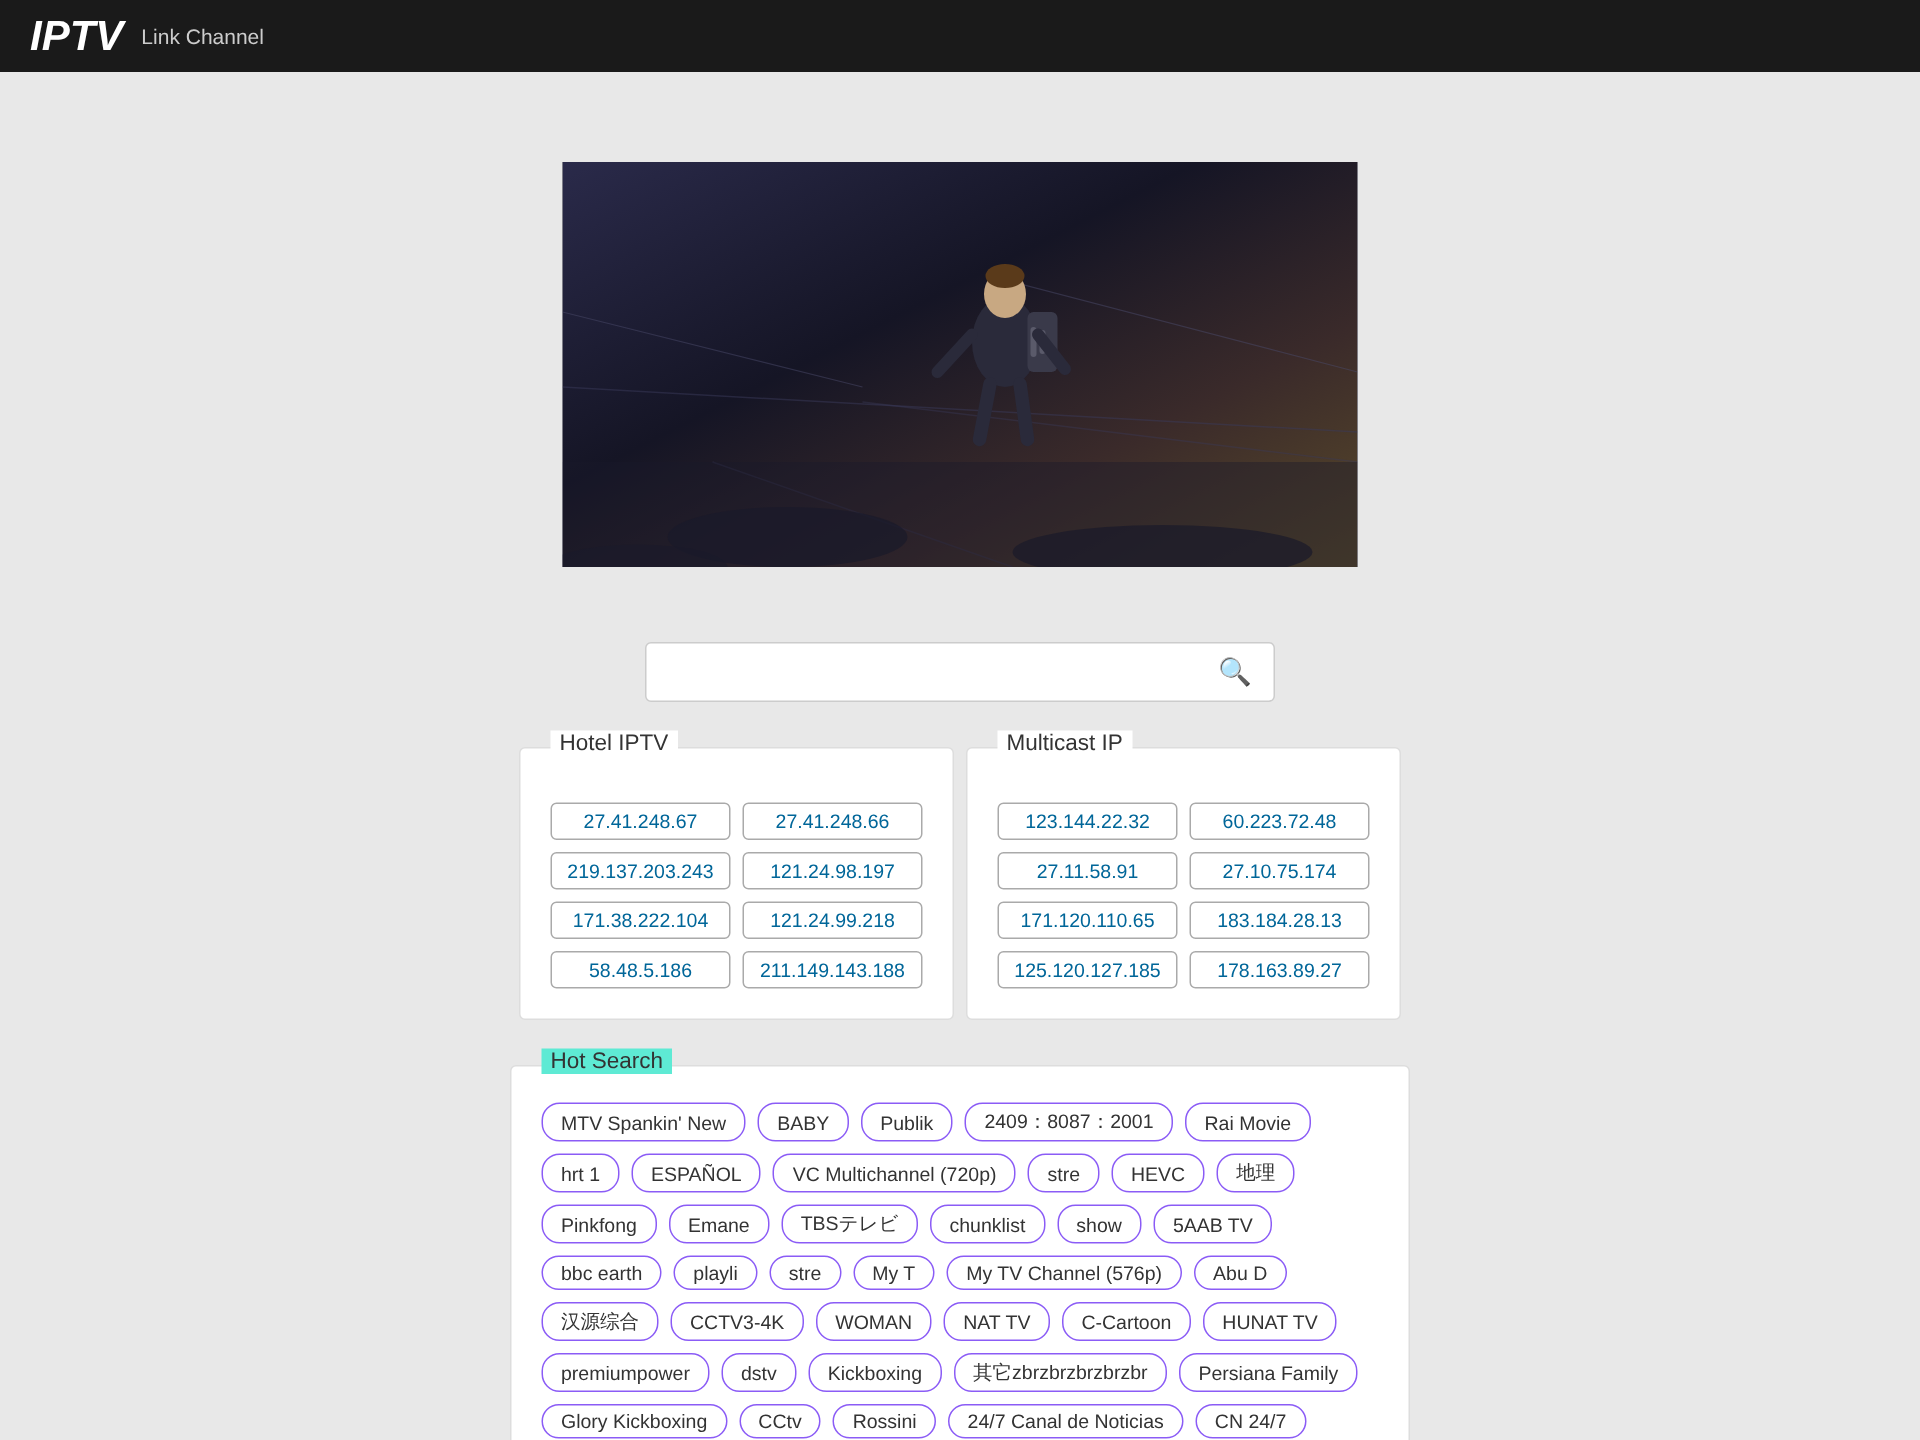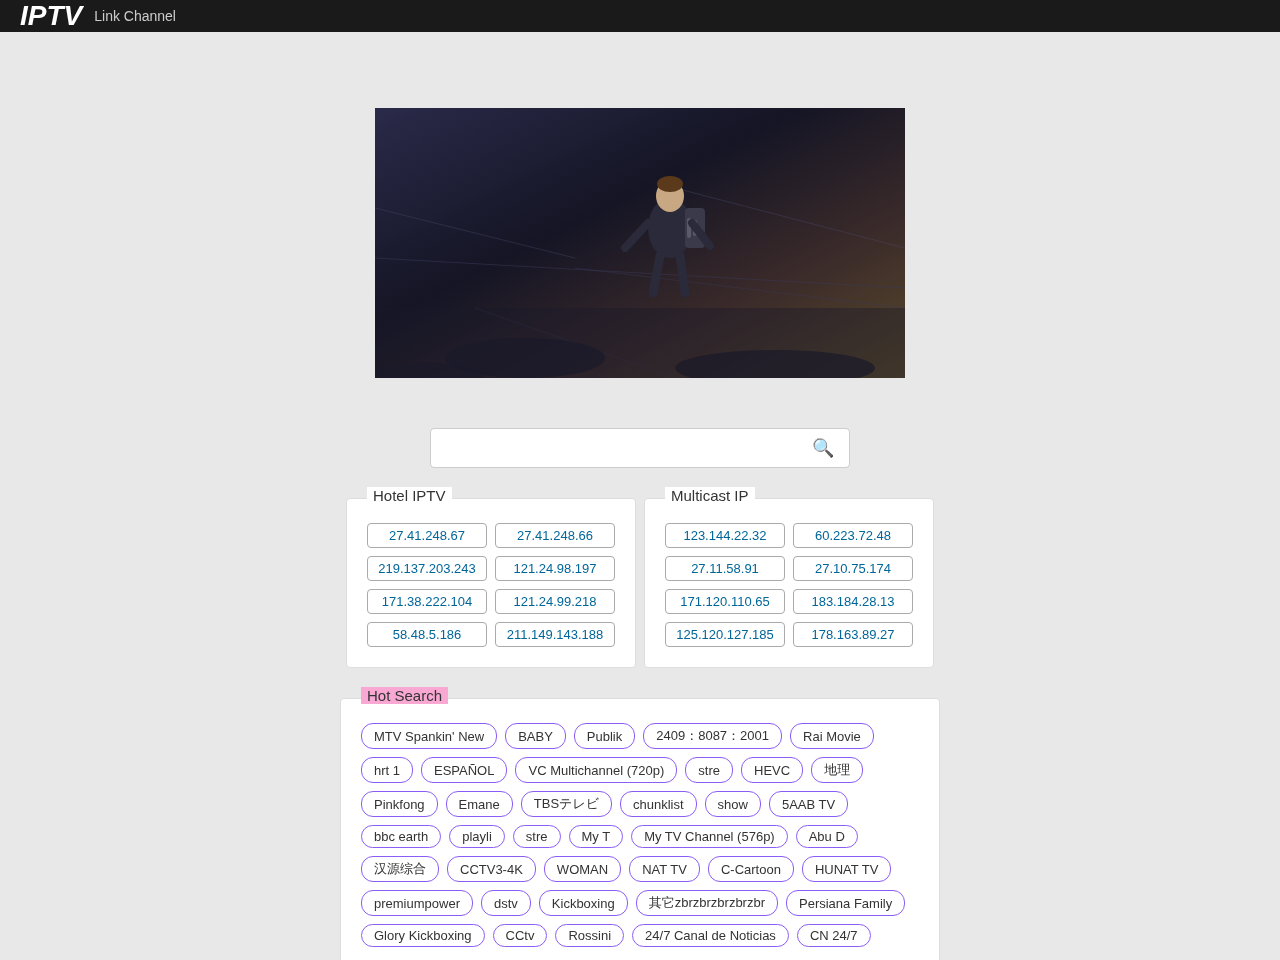--- a/index.html
+++ b/index.html
@@ -11,21 +11,21 @@
     header {
       background: #1a1a1a;
       color: white;
       padding: 12px 20px;
       display: flex;
       align-items: center;
       gap: 12px;
       position: fixed;
       top: 0; left: 0; right: 0;
       z-index: 100;
-      height: 32px;
+      height: 48px;
     }
     header .iptv-title {
       font-size: 28px;
       font-weight: bold;
       font-style: italic;
     }
     header .link-search {
       font-size: 14px;
       color: #ccc;
     }
@@ -89,21 +89,21 @@
       background: white;
       padding: 0 6px;
       font-size: 15px;
       color: #333;
       white-space: nowrap;
     }
     .ip-grid {
       display: grid;
       grid-template-columns: 1fr 1fr;
       gap: 8px;
-      margin-top: 8px;
+      margin-top: 20px;
     }
     .ip-tag {
       border: 1px solid #aaa;
       border-radius: 4px;
       padding: 4px 10px;
       font-size: 13px;
       color: #006699;
       cursor: pointer;
       background: white;
       text-align: center;
@@ -115,21 +115,21 @@
       border-radius: 4px;
       padding: 20px 20px 16px;
       position: relative;
       margin: 0 auto;
       width: 600px;
     }
     .hot-search-title {
       position: absolute;
       top: -12px;
       left: 20px;
-      background: #f9a8d4;
+      background: #5eead4;
       padding: 0 6px;
       font-size: 15px;
       color: #333;
     }
     .tags-area {
       display: flex;
       flex-wrap: wrap;
       gap: 8px;
       margin-top: 4px;
     }

